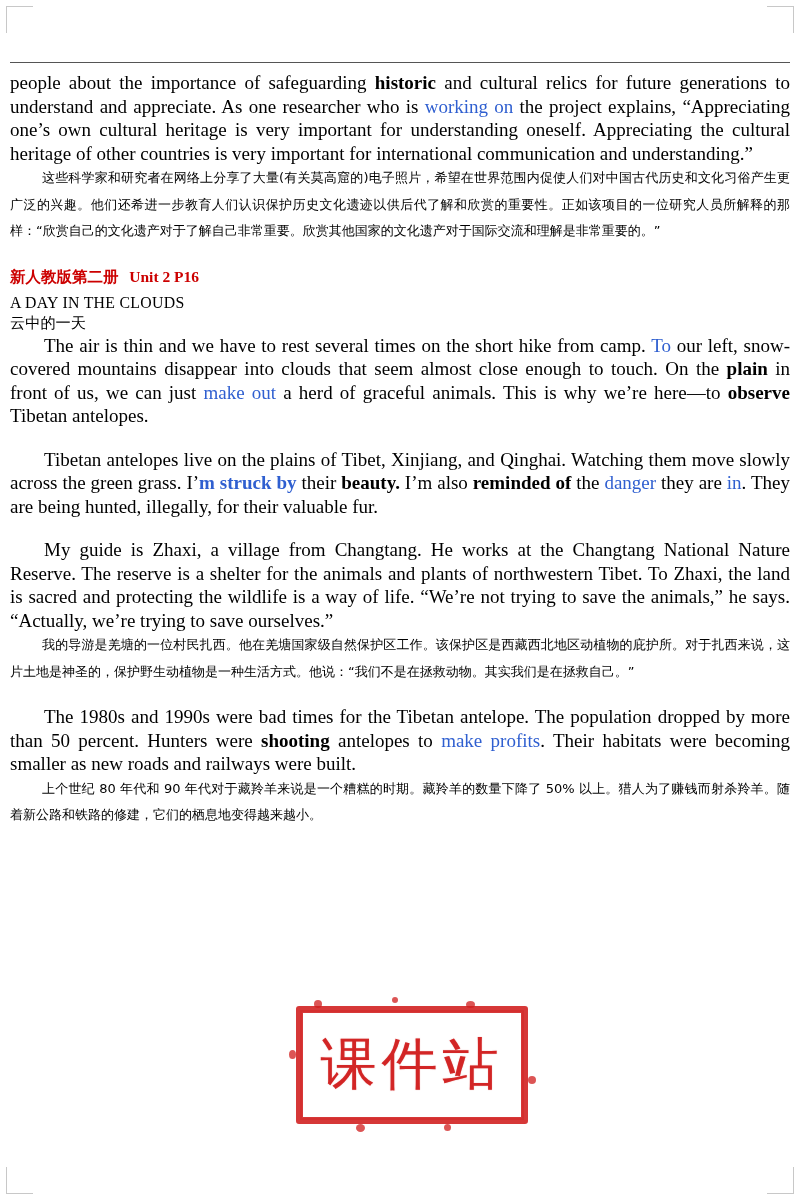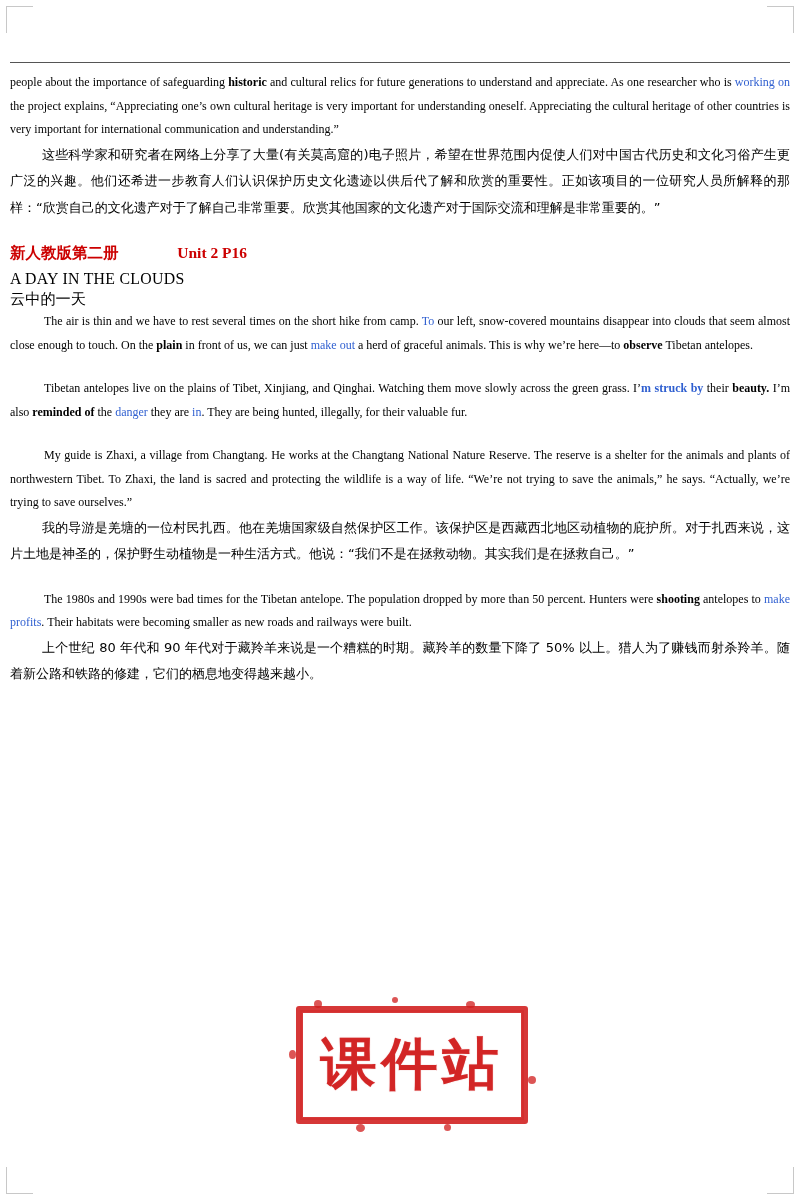--- a/index.html
+++ b/index.html
@@ -43,21 +43,21 @@
     border-top: 1px solid #555;
     margin: 0 0 8px 0;
     height: 0;
   }
   p {
     margin: 0;
     padding: 0;
   }
   .en {
     font-family: "Liberation Serif", serif;
-    font-size: 12px;
+    font-size: 19px;
     line-height: 23.5px;
     text-align: justify;
     text-justify: inter-word;
     color: #000;
   }
   .zh {
     font-family: "DejaVu Sans", sans-serif;
     font-size: 13px;
     line-height: 26.5px;
     text-align: justify;
@@ -73,21 +73,20 @@
 
   .unit-head {
     color: #cc0000;
     font-weight: bold;
     font-size: 15.5px;
     font-family: "DejaVu Sans", sans-serif;
     margin-top: 2px;
   }
   .unit-head .en-part {
     font-family: "Liberation Serif", serif;
-    margin-left: 48px;
   }
   .title-en {
     text-align: left;
     font-size: 15.8px;
     font-family: "Liberation Serif", serif;
     letter-spacing: 0.3px;
     margin-top: 6px;
   }
   .title-zh {
     text-align: left;
@@ -122,21 +121,21 @@
   }
   .stamp .txt {
     position: absolute;
     left: 0; top: 0;
     width: 100%;
     height: 100%;
     display: flex;
     align-items: center;
     justify-content: center;
     font-family: "DejaVu Sans", sans-serif;
-    font-weight: bold;
+    font-weight: normal;
     font-size: 56px;
     letter-spacing: 5px;
     color: rgba(208, 28, 28, 0.92);
     text-shadow: 0 0 1px rgba(208,28,28,0.5);
   }
   .stamp .speck {
     position: absolute;
     background: rgba(208, 28, 28, 0.75);
     border-radius: 50%;
   }

